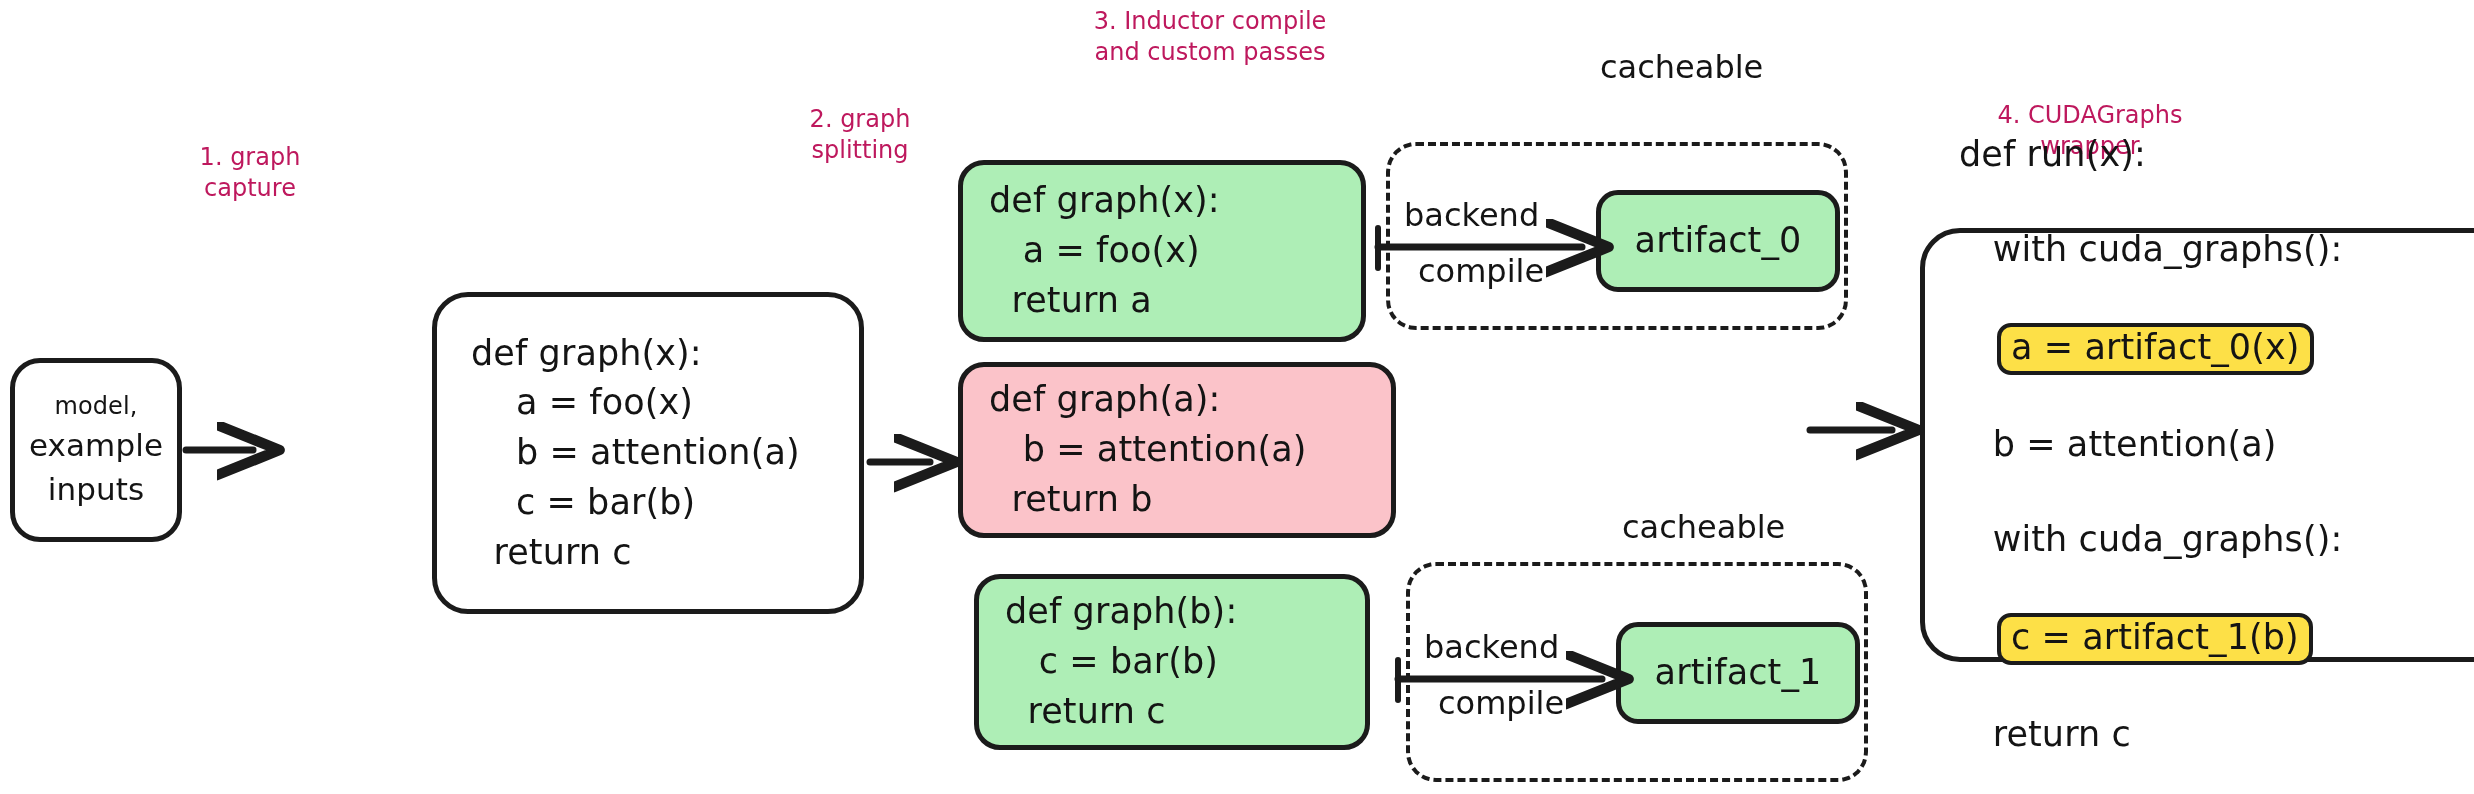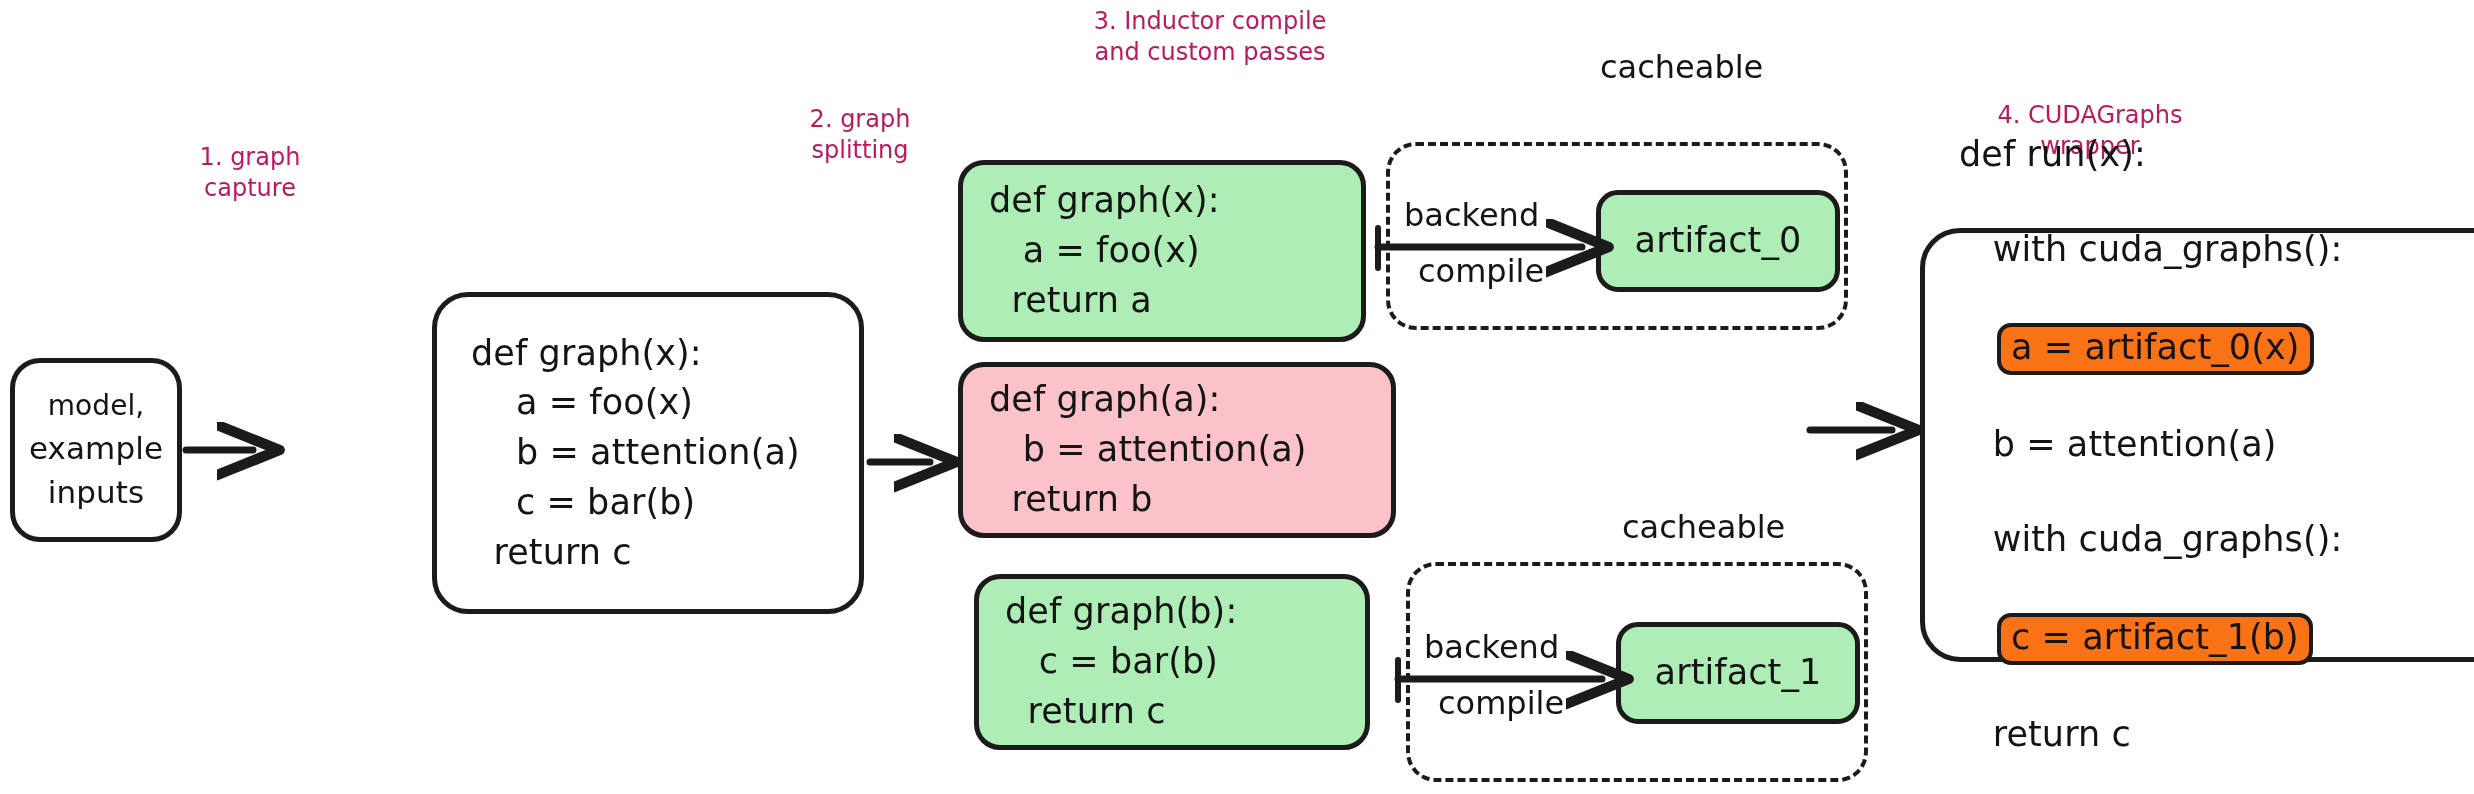--- a/index.html
+++ b/index.html
@@ -87,21 +87,21 @@
     position: absolute;
     left: 0; top: 0;
     width: 2474px;
     height: 794px;
     pointer-events: none;
   }
 
   
   .chip {
     display: inline-block;
-    background: #f97316;
+    background: #fde047;
     border: 4px solid #1b1b1b;
     border-radius: 14px;
     padding: 0px 10px 2px 10px;
     line-height: 1.18;
   }
   .runline { display: block; }
 </style>
 </head>
 <body>
 
@@ -113,21 +113,21 @@
   <div class="annot center" style="left:760px; top:104px; width:200px;">2. graph
 splitting</div>
 
   <div class="annot center" style="left:860px; top:6px; width:700px;">3. Inductor compile
 and custom passes</div>
 
   <div class="annot center" style="left:1880px; top:100px; width:420px;">4. CUDAGraphs
 wrapper</div>
 
   <div class="node centered" style="left:10px; top:358px; width:172px; height:184px; border-radius:30px;">
-    <div class="code" style="font-size:28px;">model,</div>
+    <div class="code" style="font-size:24px;">model,</div>
     <div class="code" style="font-size:31px;">example</div>
     <div class="code" style="font-size:31px;">inputs</div>
   </div>
 
   <div class="node lefted" style="left:432px; top:292px; width:432px; height:322px; border-radius:36px;">
     <div class="code" style="padding-left:34px;">def graph(x):
     a = foo(x)
     b = attention(a)
     c = bar(b)
   return c</div>

